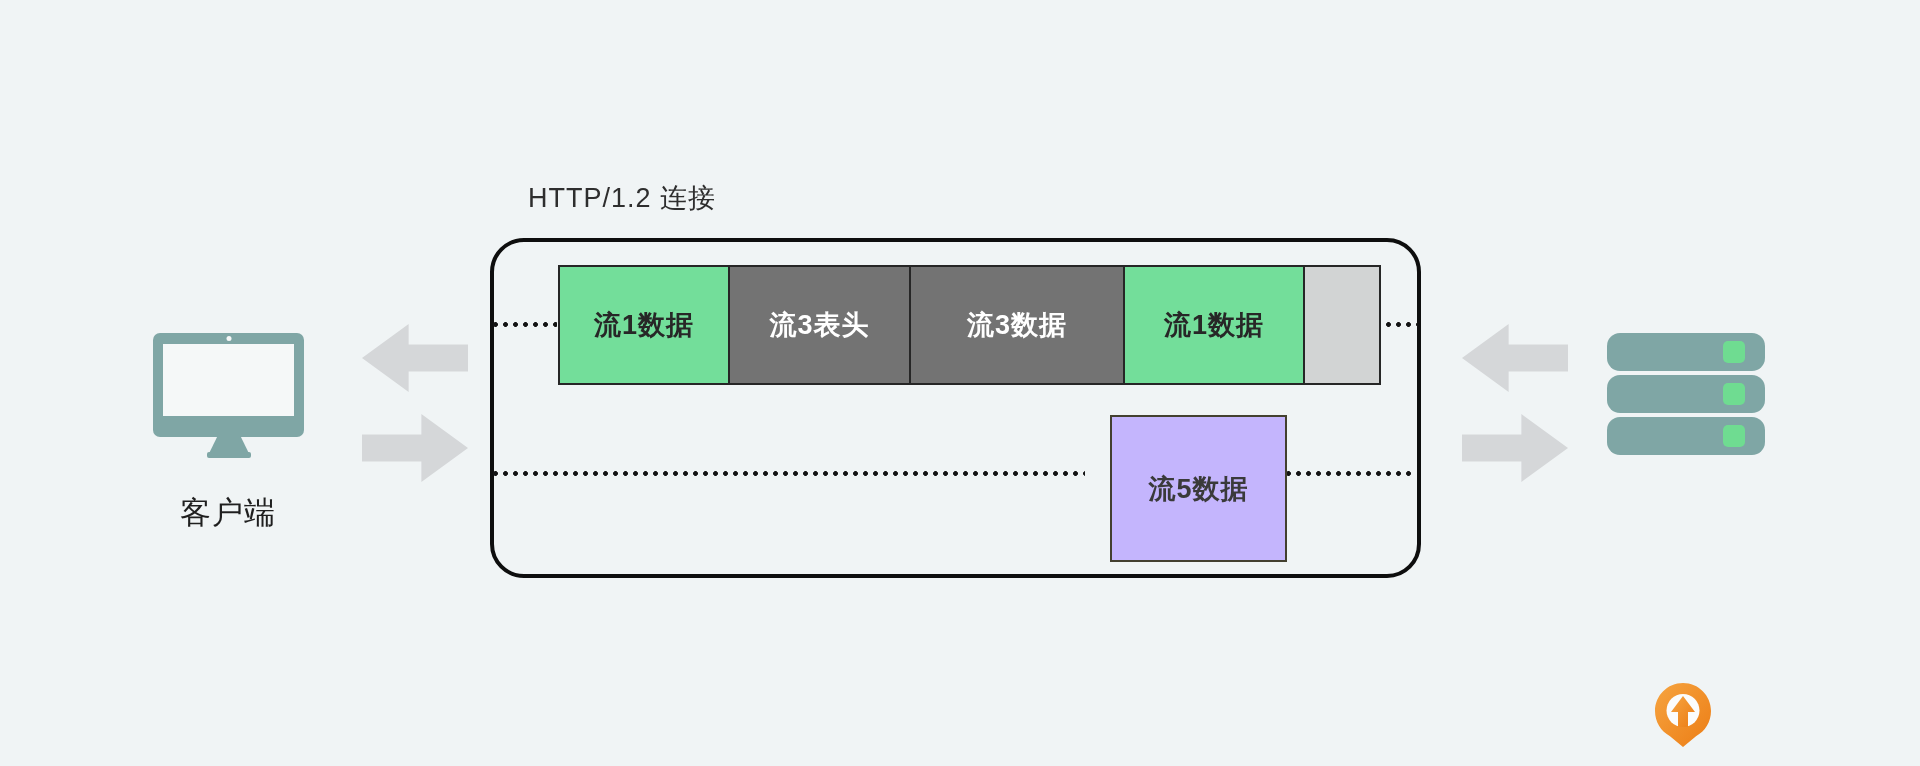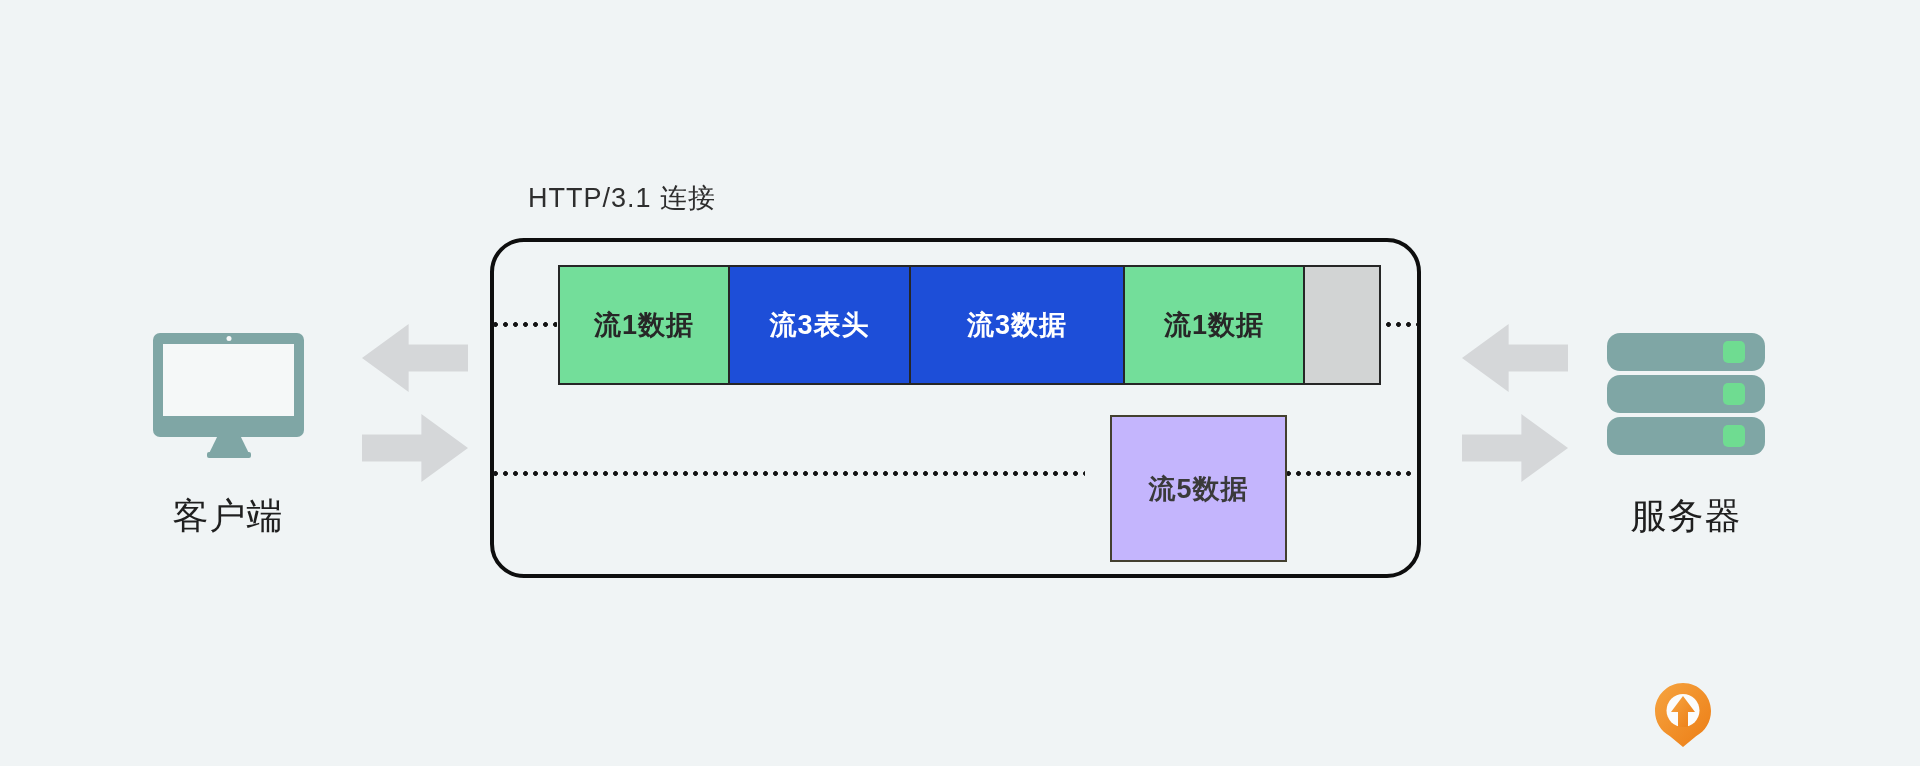--- a/index.html
+++ b/index.html
@@ -10,21 +10,21 @@
   
   .conn-title { position:absolute; left:528px; top:180px; font-size:27px; color:#2e2e2e; letter-spacing:1px; white-space:nowrap; }
   .conn-box { position:absolute; left:490px; top:238px; width:923px; height:332px; border:4px solid #0e0e0e; border-radius:34px; }
 
   
   .frames-row1 { position:absolute; left:558px; top:265px; height:120px; display:flex; }
   .frame { box-sizing:border-box; height:120px; border:2px solid #262626; display:flex; align-items:center; justify-content:center;
            font-size:27px; font-weight:700; letter-spacing:1px; white-space:nowrap; }
   .frames-row1 .frame + .frame { margin-left:-2px; }
   .frame.green { background:#73de9a; color:#272727; }
-  .frame.teal  { background:#1d4ed8; color:#ffffff; }
+  .frame.teal  { background:#737373; color:#ffffff; }
   .frame.empty { background:#d2d4d4; }
   .w1 { width:172px; } .w2 { width:183px; } .w3 { width:216px; } .w4 { width:182px; } .w5 { width:78px; }
   .frame-stream5 { position:absolute; left:1110px; top:415px; width:177px; height:147px; background:#c4b5fd;
                    border:2px solid #43402f; box-sizing:border-box; color:#3a3a3a; display:flex; align-items:center; justify-content:center;
                    font-size:27px; font-weight:700; letter-spacing:1px; }
 
   
   .dots { position:absolute; height:5px;
           background-image:radial-gradient(circle at 2.5px 2.5px, #141414 2.1px, transparent 2.7px);
           background-size:10px 5px; background-repeat:repeat-x; }
@@ -49,34 +49,34 @@
   .monitor-stand { position:absolute; left:203px; top:436px; width:52px; height:17px; background:#7fa6a5;
                    clip-path:polygon(28% 0, 72% 0, 88% 100%, 12% 100%); }
   .monitor-base { position:absolute; left:207px; top:452px; width:44px; height:6px; background:#7fa6a5; border-radius:2px; }
 
   
   .srv-row { position:absolute; left:1607px; width:158px; height:38px; background:#7fa6a5; border-radius:13px; }
   .srv-r1 { top:333px; } .srv-r2 { top:375px; } .srv-r3 { top:417px; }
   .srv-light { position:absolute; left:116px; top:8px; width:22px; height:22px; background:#6fdc91; border-radius:5px; }
 
   
-  .device-label { position:absolute; width:200px; text-align:center; font-size:36px; color:#1f1f1f; letter-spacing:1px; }
+  .device-label { position:absolute; width:200px; text-align:center; font-size:31px; color:#1f1f1f; letter-spacing:1px; }
   .client-label { left:128px;  top:492px; }
   .server-label { left:1586px; top:492px; }
 
   
   .logo-mark { position:absolute; left:1654px; top:682px; width:58px; height:66px; }
   .logo-text { position:absolute; left:1712px; top:688px; font-size:46px; font-weight:700; color:#5a5a5a; letter-spacing:3px; white-space:nowrap; }
 </style>
 </head>
 <body>
 
 <div class="stage">
 
-  <div class="conn-title">HTTP/3.1 连接</div>
+  <div class="conn-title">HTTP/1.2 连接</div>
   <div class="conn-box"></div>
 
   <div class="dots dots-r1-left"></div>
   <div class="dots dots-r1-right"></div>
   <div class="dots dots-r2-left"></div>
   <div class="dots dots-r2-right"></div>
 
   <div class="frames-row1">
     <div class="frame green w1">流1数据</div>
     <div class="frame teal  w2">流3表头</div>
@@ -102,21 +102,20 @@
 
   <div class="srv-row srv-r1">
     <div class="srv-light"></div>
   </div>
   <div class="srv-row srv-r2">
     <div class="srv-light"></div>
   </div>
   <div class="srv-row srv-r3">
     <div class="srv-light"></div>
   </div>
-  <div class="device-label server-label">服务器</div>
 
   <svg class="logo-mark" viewBox="0 0 58 66" xmlns="http://www.w3.org/2000/svg">
     <defs>
       <linearGradient id="lg" x1="0" y1="0" x2="1" y2="1">
         <stop offset="0" stop-color="#f6a440"></stop>
         <stop offset="1" stop-color="#ec7d15"></stop>
       </linearGradient>
     </defs>
     <path d="M29 1 C44.5 1 57 13.5 57 29 C57 39.8 51.2 49.2 42 54.2 L29 65 L16 54.2 C6.8 49.2 1 39.8 1 29 C1 13.5 13.5 1 29 1 Z" fill="url(#lg)"></path>
     <circle cx="29" cy="28.5" r="16.5" fill="#fbfcfc"></circle>

